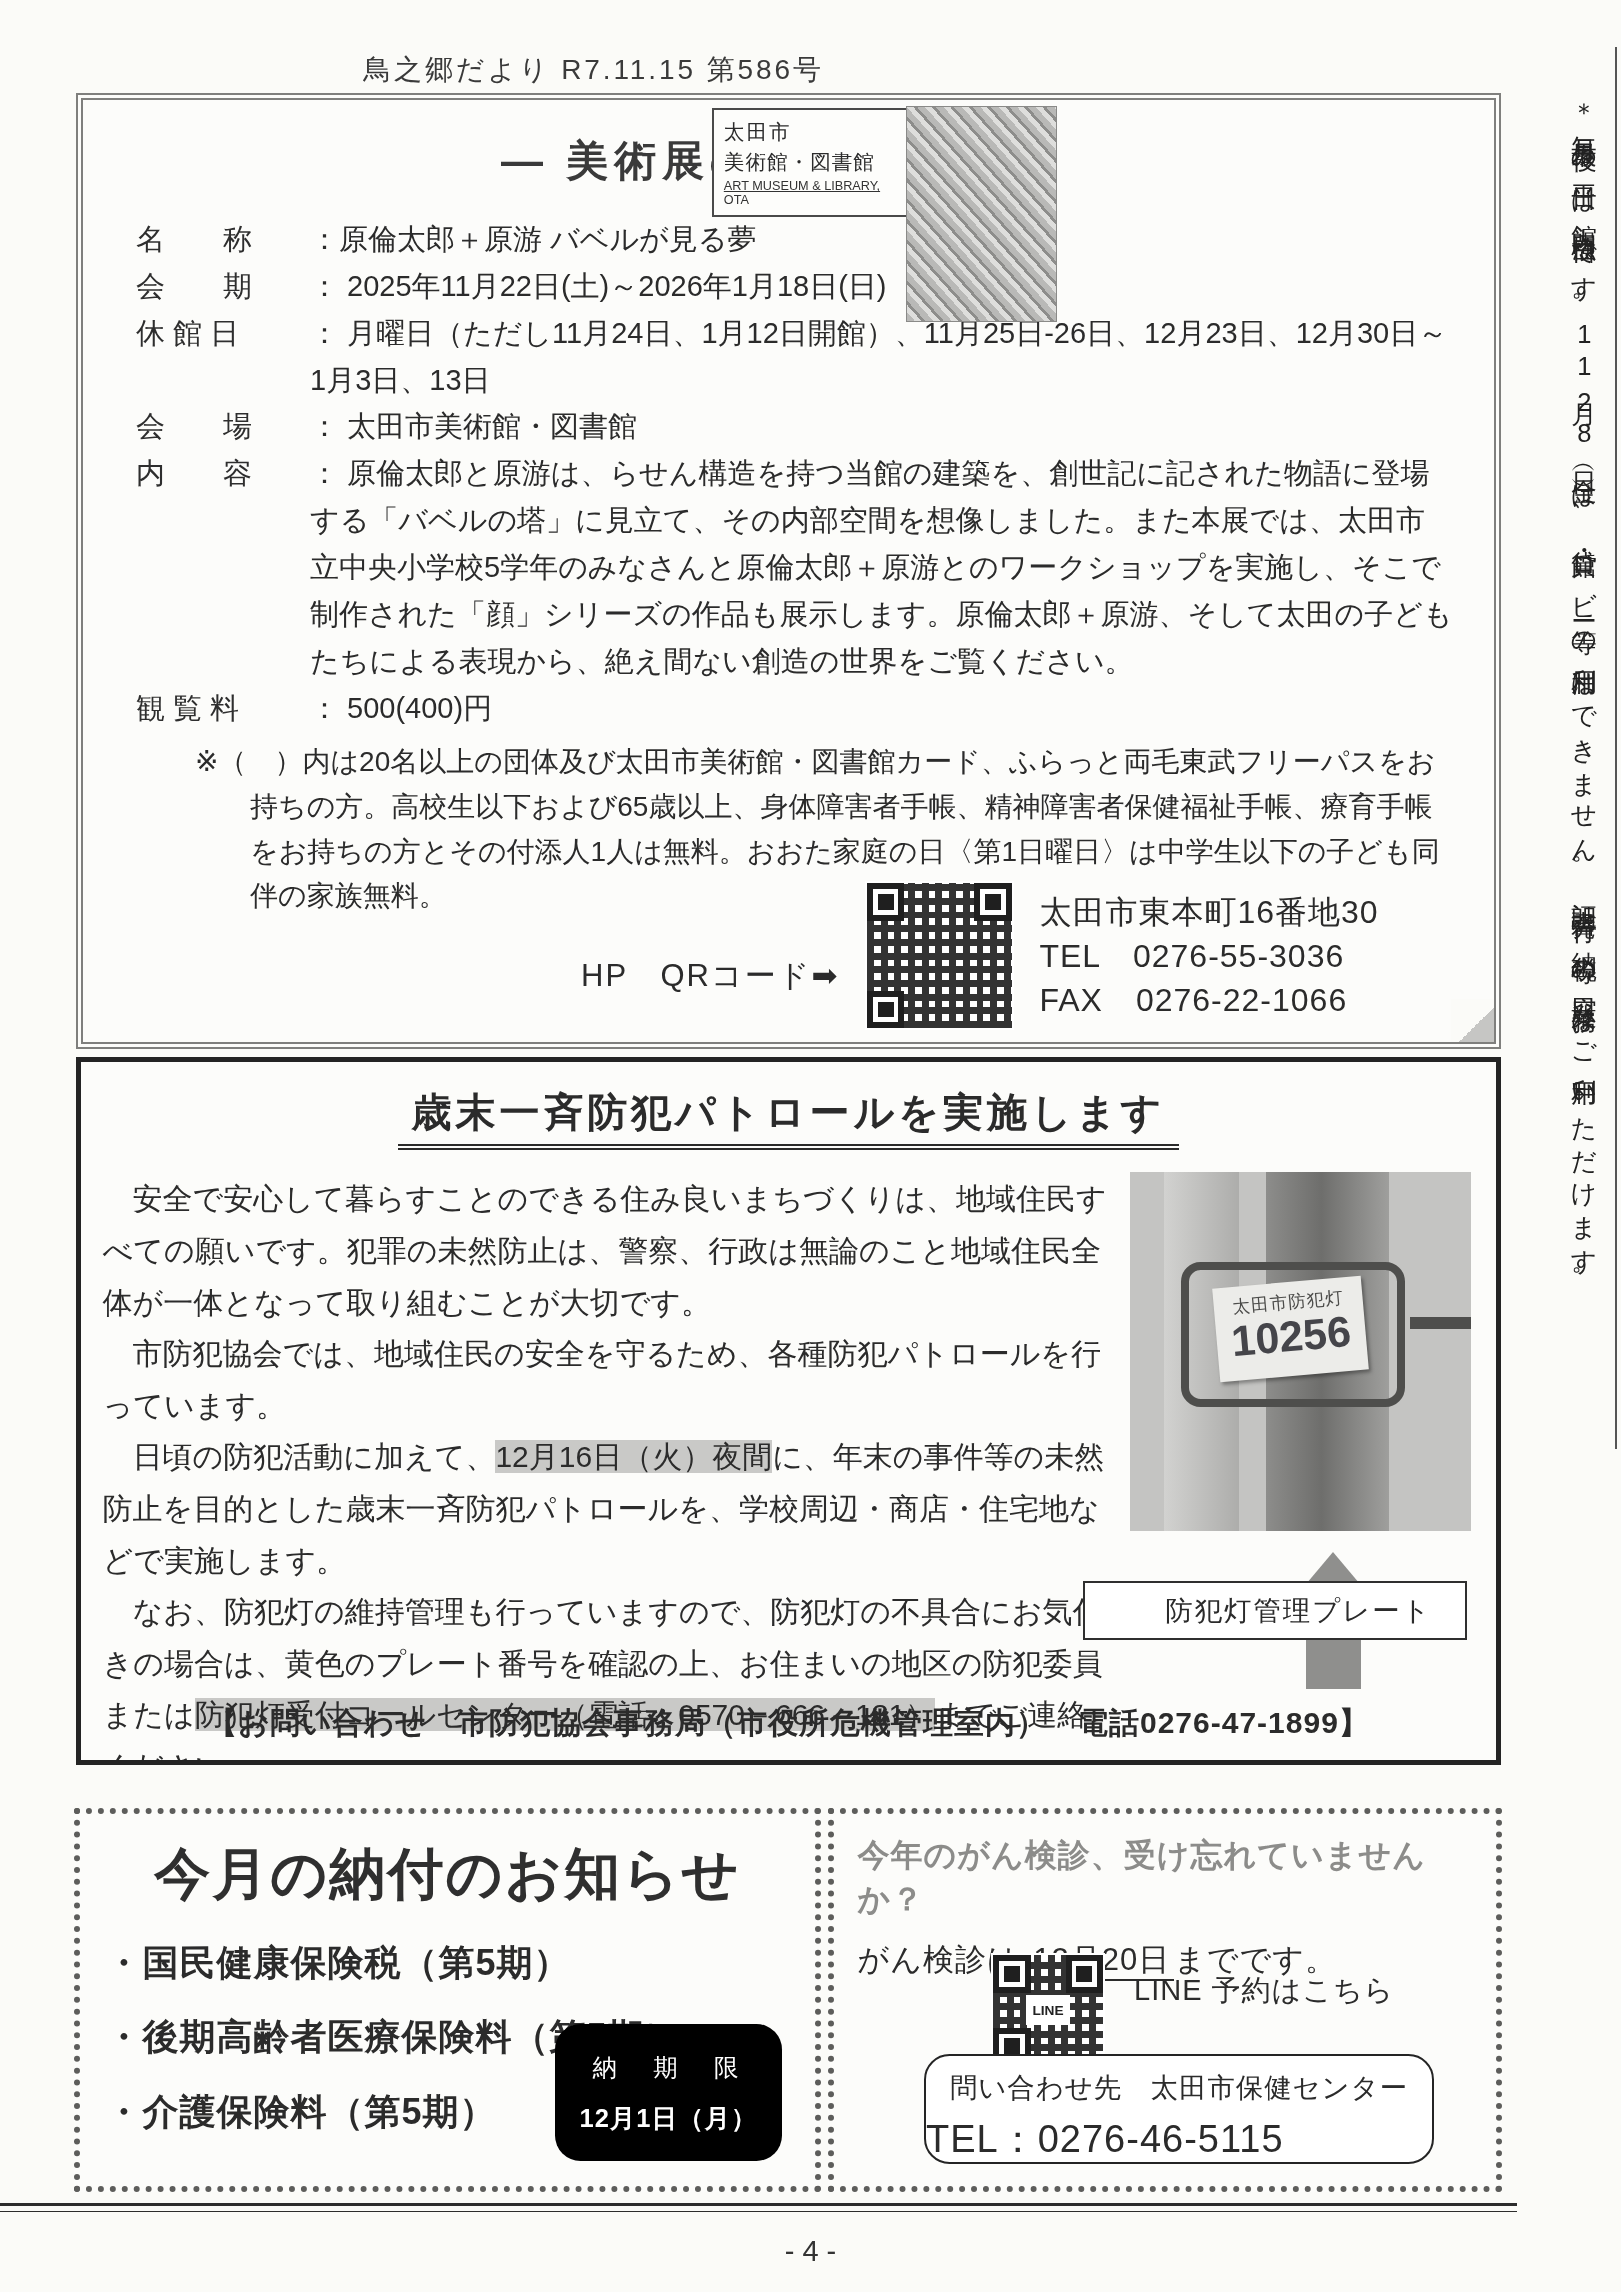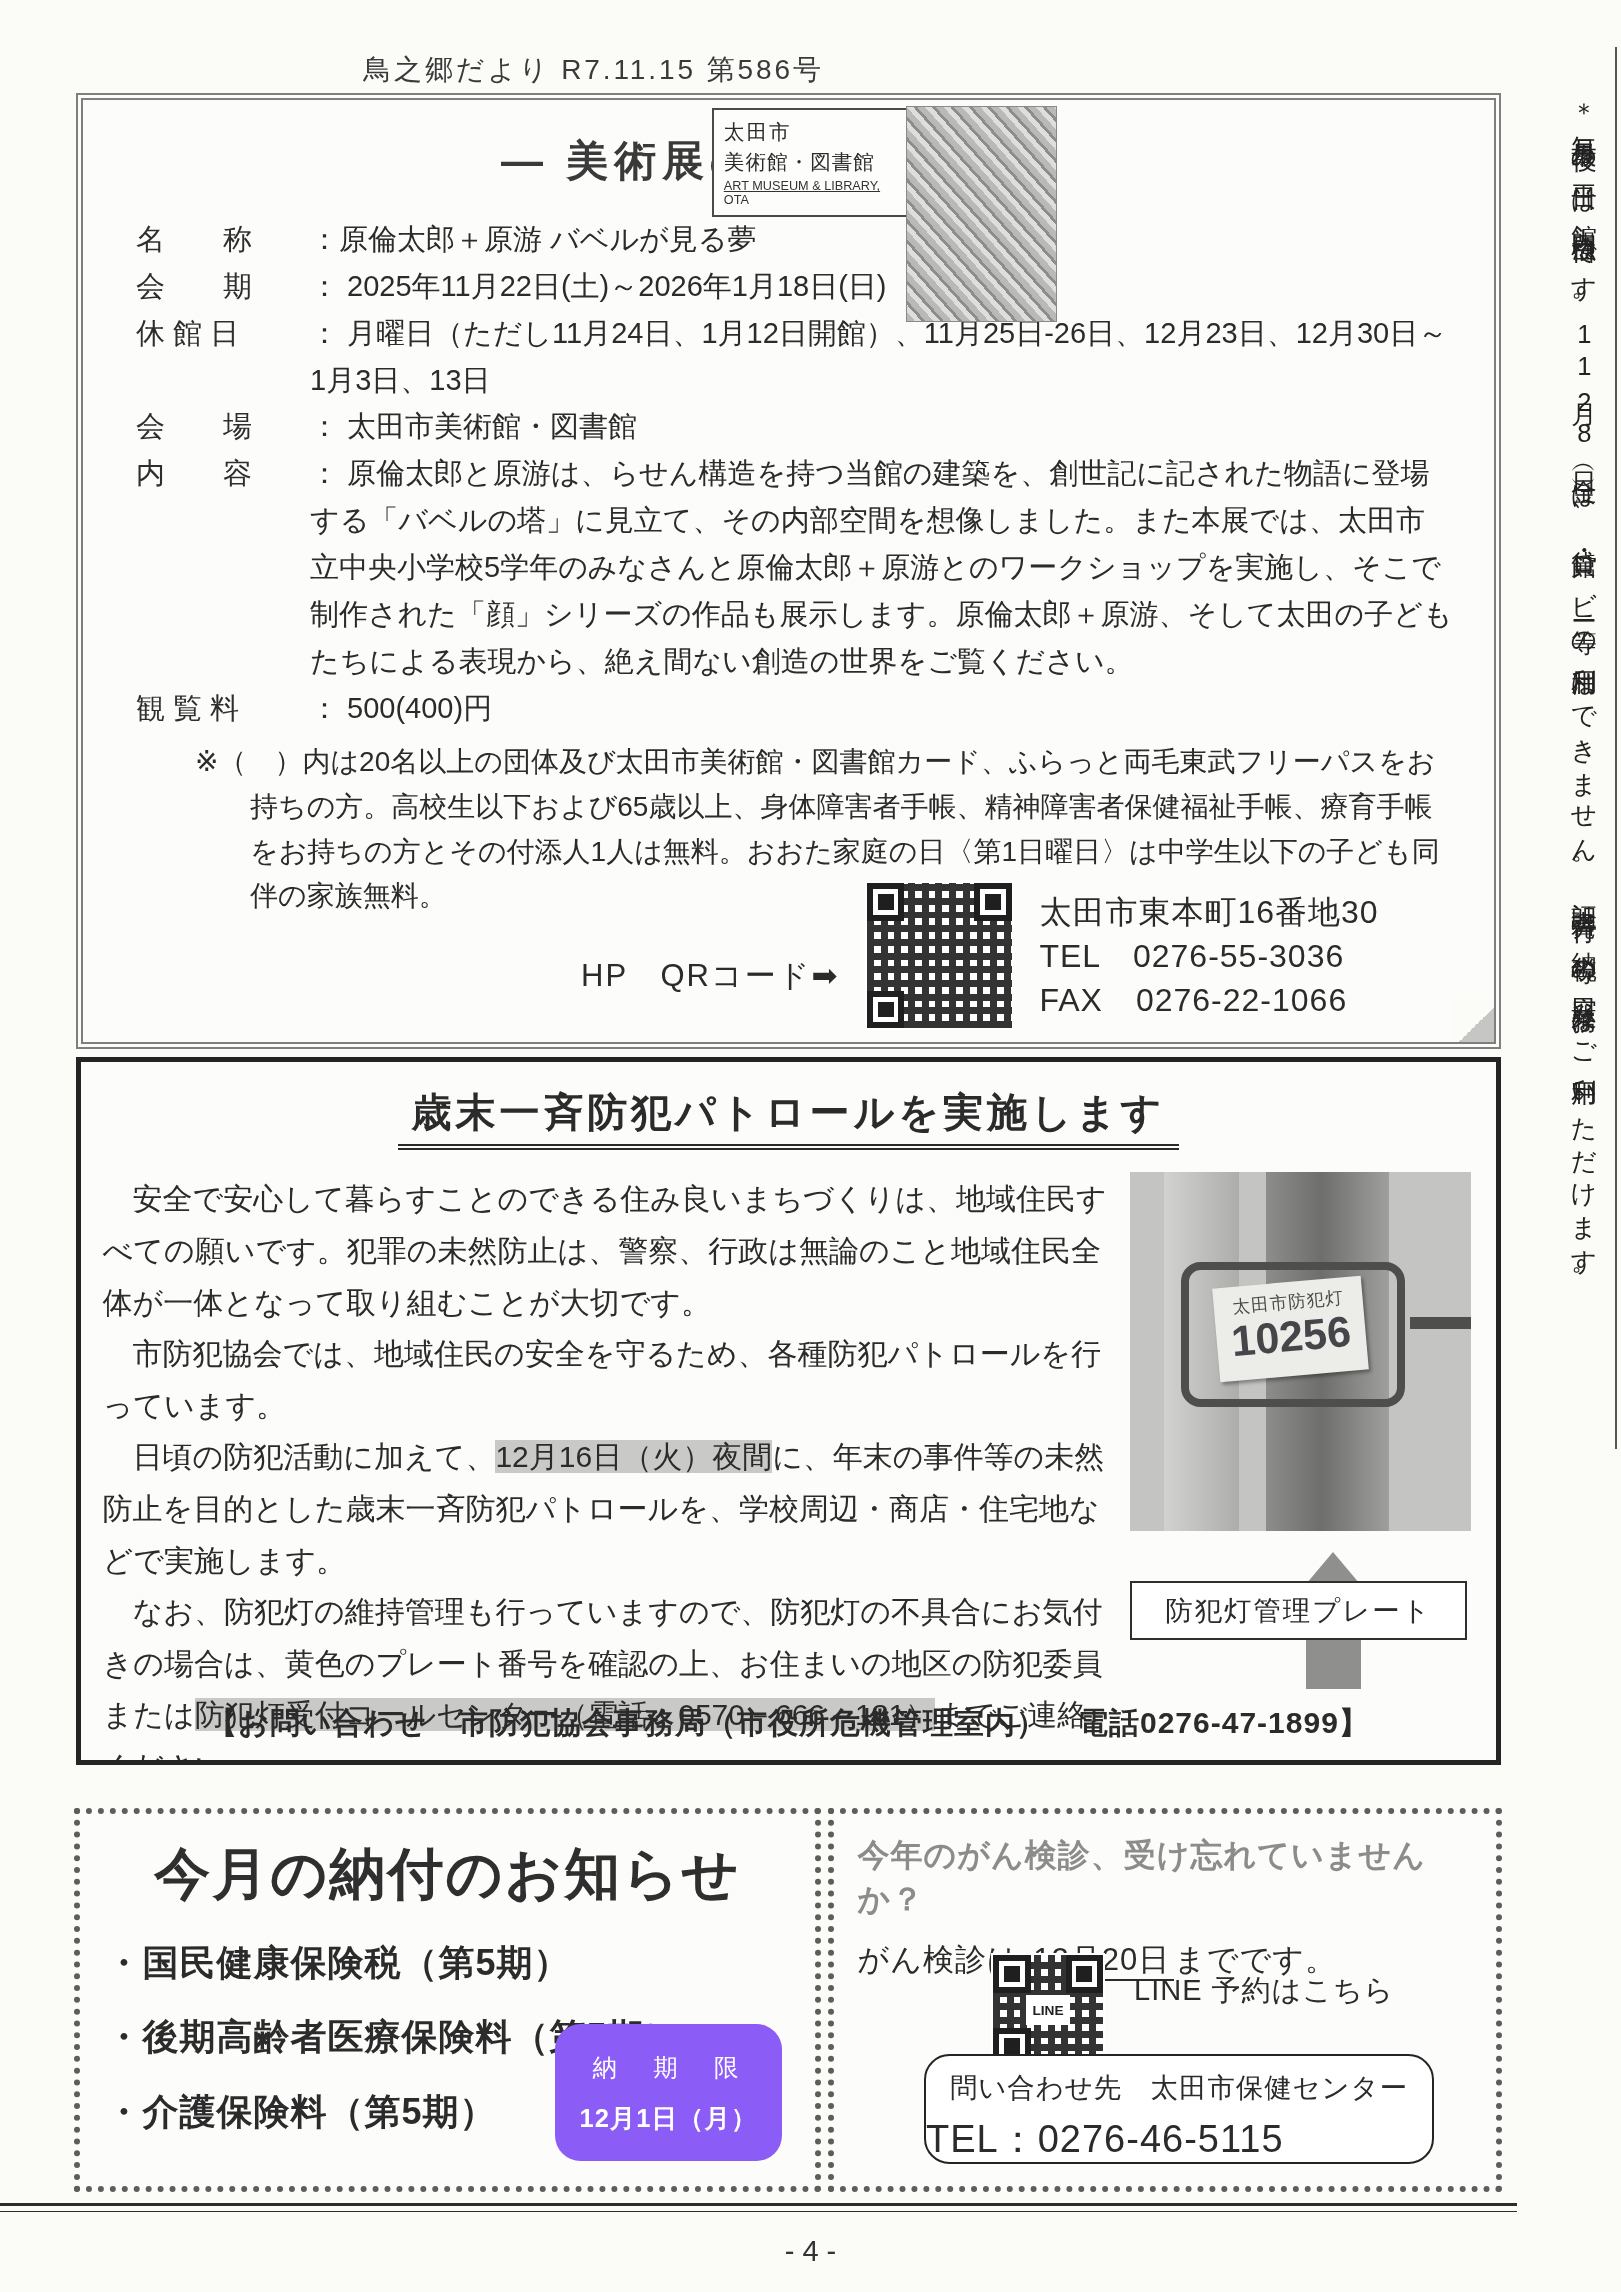--- a/index.html
+++ b/index.html
@@ -90,31 +90,31 @@
     background:#ecece9;transform:rotate(-5deg);text-align:center;
     box-shadow:2px 2.9px 3.9px rgba(0,0,0,.35);}
   .plate .pt{font-size:17.6px;color:#4c4c4a;margin-top:7.8px;letter-spacing:1px;}
   .plate .pn{font-size:43px;font-weight:bold;color:#45454a;line-height:1.05;}
   .arrow-head{position:absolute;right:110px;top:490px;width:0;height:0;
     border-left:53px solid transparent;border-right:53px solid transparent;
     border-bottom:63px solid #8f8f8d;}
   .arrow-stem{position:absolute;right:135px;top:551px;width:55px;height:76px;background:#8f8f8d;}
   .photo-caption{position:absolute;right:29px;top:519px;width:333px;height:55px;
     border:2px solid #2f2f2f;background:#fff;display:flex;align-items:center;
-    justify-content:center;font-size:27.4px;letter-spacing:2px;z-index:2;}
+    justify-content:center;font-size:27.4px;letter-spacing:2px;z-index:2;padding-left:47px;}
 
   
   .dotted{position:absolute;border:6.9px dotted #5d5d5b;background:#fcfcfa;
     box-sizing:border-box;}
   .pay-box{left:74px;top:1808px;width:747px;height:384px;padding:15.7px 25.5px;}
   .pay-title{text-align:center;font-size:56px;font-weight:bold;letter-spacing:2px;
     color:#2f2f2f;margin-top:7.8px;}
   .pay-item{font-size:36px;font-weight:bold;margin-top:25.5px;letter-spacing:1px;}
   .deadline{position:absolute;right:33px;bottom:25.5px;width:227px;height:137px;
-    background:#8b5cf6;border-radius:25.5px;color:#fff;text-align:center;}
+    background:#000000;border-radius:25.5px;color:#fff;text-align:center;}
   .deadline .dl1{font-size:24.5px;letter-spacing:5.9px;margin-top:27.4px;}
   .deadline .dl2{font-size:25.5px;font-weight:bold;margin-top:17.6px;letter-spacing:1px;}
 
   .cancer-box{left:828px;top:1808px;width:674px;height:384px;padding:13.7px 23.5px;}
   .cancer-title{font-size:32px;font-weight:bold;color:#8c8c8a;letter-spacing:1px;margin-top:5.9px;}
   .cancer-line{font-size:31px;margin-top:17.6px;letter-spacing:1px;}
   .cancer-line .u{border-bottom:2.9px solid #2b2b2b;padding:0 3.9px 2px;}
   .cancer-qr-row{position:absolute;left:157px;top:139px;display:flex;gap:29px;align-items:flex-start;}
   .cancer-qr-row .cap{font-size:29px;margin-top:17.6px;letter-spacing:1px;}
   .hc-box{position:absolute;left:90px;bottom:21.6px;width:506px;height:106px;

